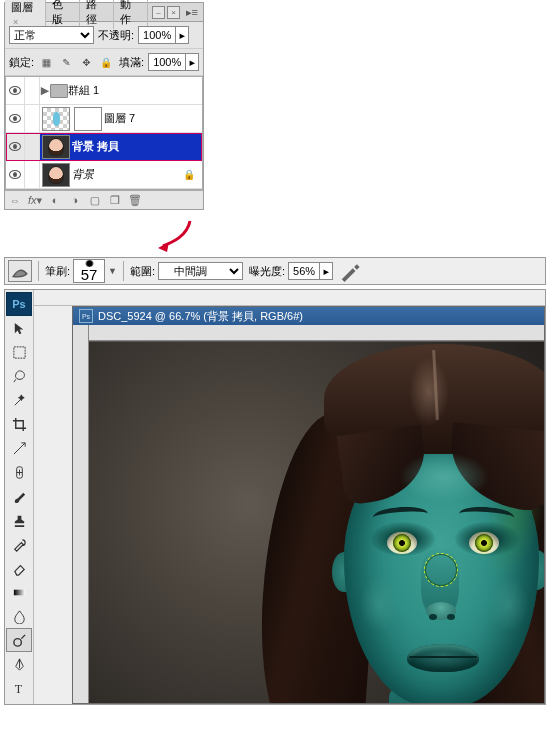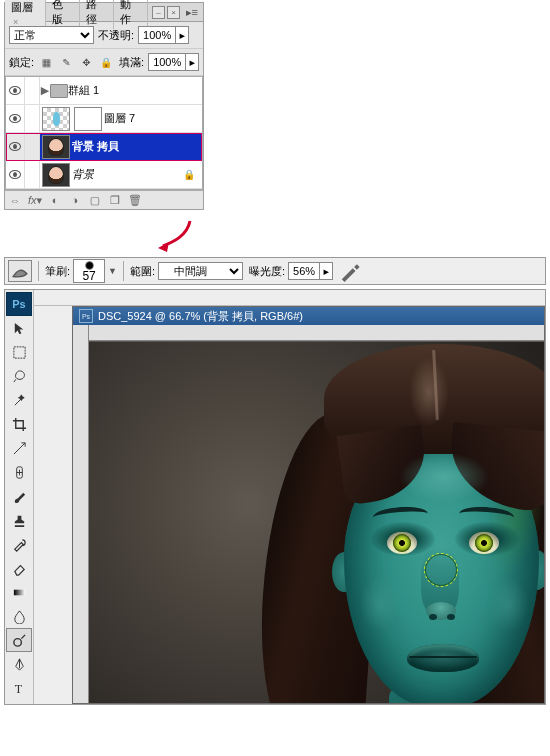--- a/index.html
+++ b/index.html
@@ -66,21 +66,21 @@
   
   .options-bar{
     margin:0 4px;
     height:26px;
     border:1px solid #999;
     background:#eee;
     display:flex;align-items:center;padding:0 3px;gap:6px;
   }
   .options-bar .slot{display:flex;align-items:center;gap:3px;}
   .btn-square{width:22px;height:20px;border:1px solid #888;background:#e6e6e6;display:flex;align-items:center;justify-content:center;}
-  .brush-prev{width:30px;height:22px;border:1px solid #888;background:#fff;display:flex;flex-direction:column;align-items:center;justify-content:center;font-size:12px;line-height:1;}
+  .brush-prev{width:30px;height:22px;border:1px solid #888;background:#fff;display:flex;flex-direction:column;align-items:center;justify-content:center;font-size:15px;line-height:1;}
   .brush-dot{width:9px;height:9px;border-radius:50%;background:radial-gradient(circle,#000 45%,transparent 80%);}
   .vline{width:1px;height:20px;background:#aaa;}
   select.range{height:18px;font-size:11px;border:1px solid #888;background:#fff;padding-left:11px;}
 
   
   .workspace{
     margin:4px;
     border:1px solid #999;
     background:#eee;
     display:flex;

